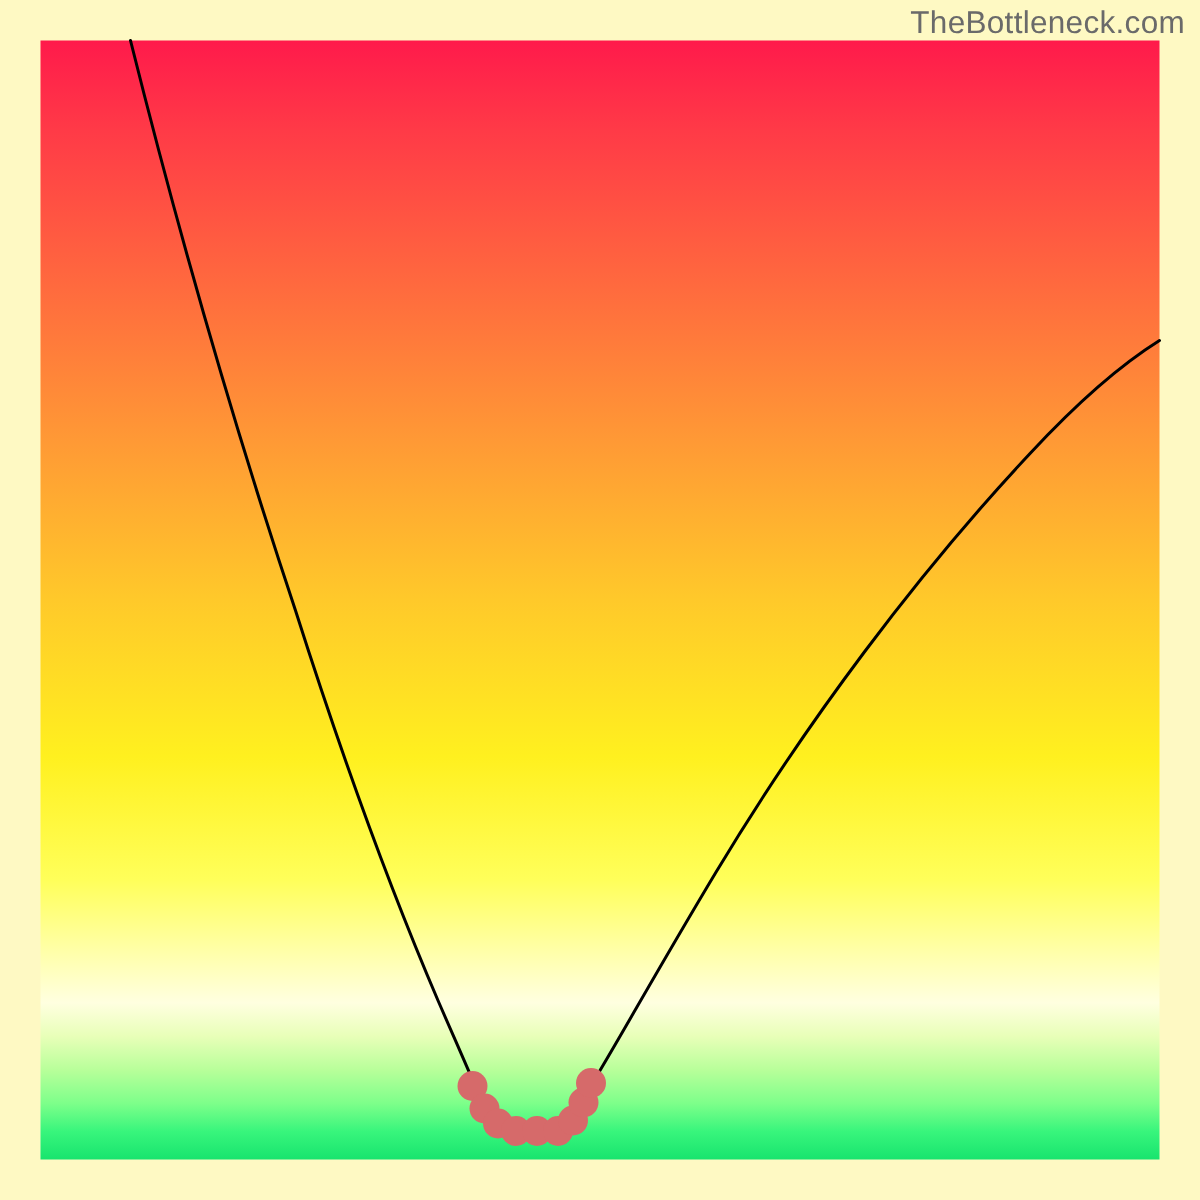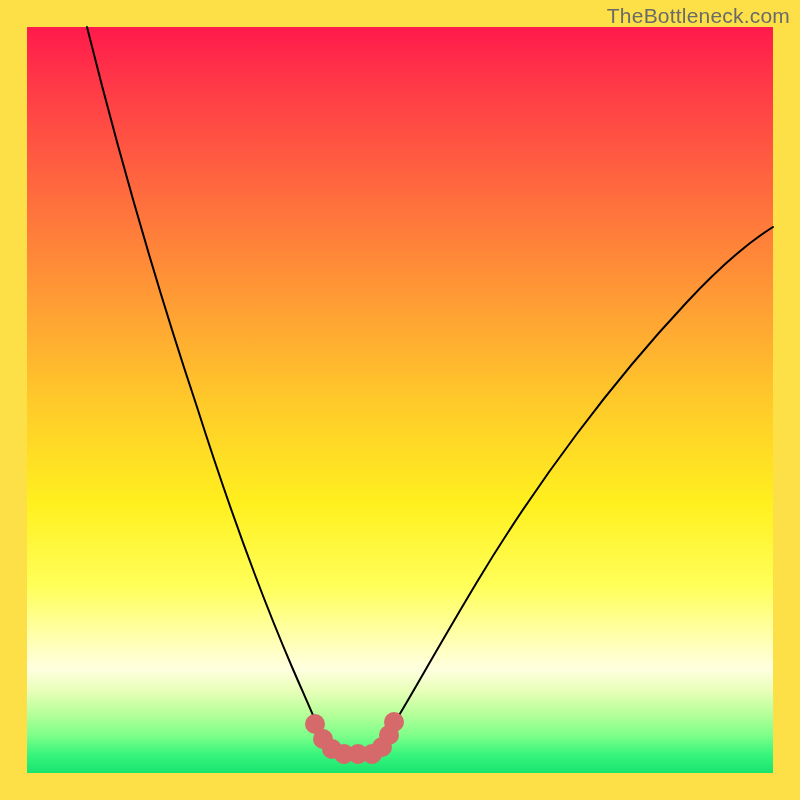--- a/index.html
+++ b/index.html
@@ -10,21 +10,21 @@
     background: #000;
     overflow: hidden;
     font-family: Arial, Helvetica, sans-serif;
   }
   .frame {
     position: absolute;
     left: 0;
     top: 0;
     width: 800px;
     height: 800px;
-    background: #fde047;
+    background: #fef9c3;
   }
   .plot {
     position: absolute;
     left: 27px;
     top: 27px;
     width: 746px;
     height: 746px;
     
     background: linear-gradient(
       to bottom,

